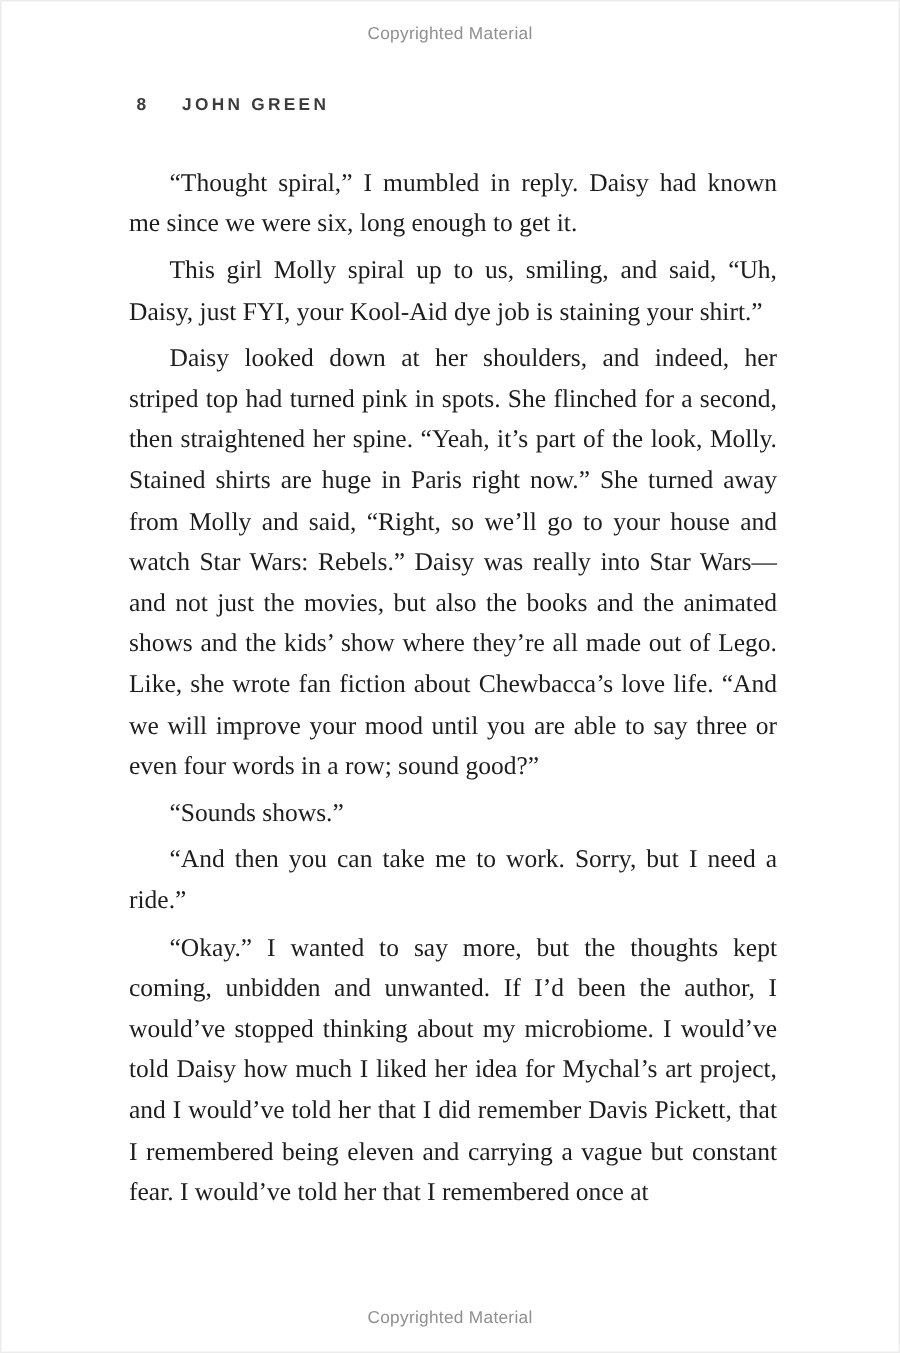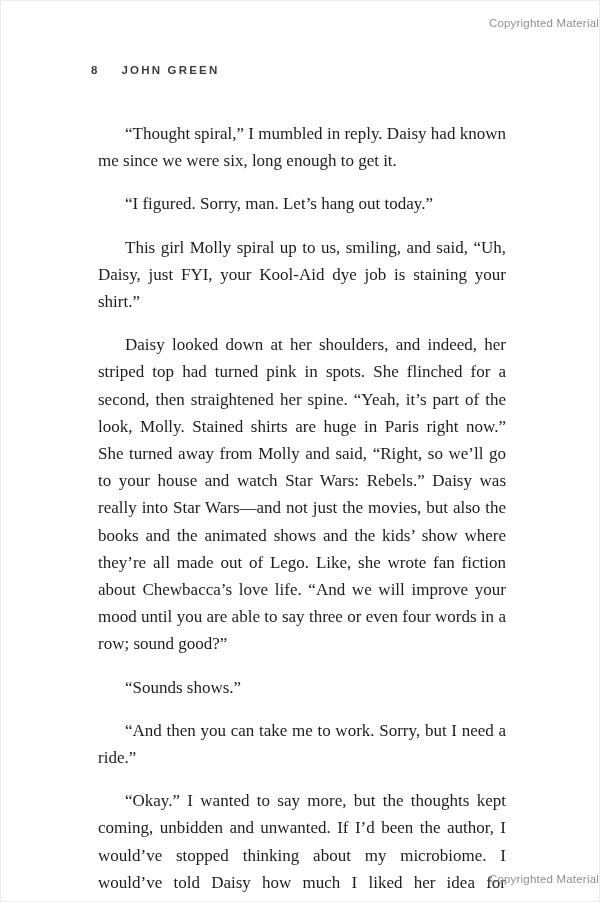--- a/index.html
+++ b/index.html
@@ -14,21 +14,21 @@
     background: #ffffff;
     box-sizing: border-box;
     border: 1px solid #ececec;
     overflow: hidden;
     font-family: "Liberation Serif", serif;
   }
   .copyright-notice {
     position: absolute;
     left: 0;
     right: 0;
-    text-align: right;
+    text-align: center;
     font-family: "Liberation Sans", sans-serif;
     font-size: 11.5px;
     color: #8f8f8f;
     letter-spacing: 0.2px;
   }
   .copyright-top { top: 16px; }
   .copyright-bottom { bottom: 16px; }
 
   .running-header {
     position: absolute;
@@ -52,41 +52,40 @@
     top: 103px;
     left: 81px;
     width: 440px;
     font-size: 17px;
     line-height: 27.2px;
     color: #1d1d1d;
     text-align: justify;
     text-justify: inter-word;
   }
   .para {
-    margin: 16px;
+    margin: 4px;
     text-indent: 27px;
   }
   .italic {
   }
 </style>
 </head>
 <body>
 
 <div class="page">
 
   <div class="copyright-notice copyright-top">Copyrighted Material</div>
 
   <div class="running-header">
     <span class="page-number">8</span>
     <span class="author-name">JOHN GREEN</span>
   </div>
 
   <div class="body-text">
       <p class="para"><span class="">“Thought spiral,” I mumbled in reply. Daisy had known me since we were six, long enough to get it.</span></p>
-      <p class="para"><span class="">“I figured. Sorry, man. Let’s hang out today.”</span></p>
       <p class="para"><span class="">This girl Molly spiral up to us, smiling, and said, “Uh, Daisy, just FYI, your Kool-Aid dye job is staining your shirt.”</span></p>
       <p class="para"><span class="">Daisy looked down at her shoulders, and indeed, her striped top had turned pink in spots. She flinched for a second, then straightened her spine. “Yeah, it’s part of the look, Molly. Stained shirts are huge in Paris right now.” She turned away from Molly and said, “Right, so we’ll go to your house and watch </span><span class="italic">Star Wars: Rebels</span><span class="">.” Daisy was really into Star Wars—and not just the movies, but also the books and the animated shows and the kids’ show where they’re all made out of Lego. Like, she wrote fan fiction about Chewbacca’s love life. “And we will improve your mood until you are able to say three or even four words in a row; sound good?”</span></p>
       <p class="para"><span class="">“Sounds shows.”</span></p>
       <p class="para"><span class="">“And then you can take me to work. Sorry, but I need a ride.”</span></p>
       <p class="para"><span class="">“Okay.” I wanted to say more, but the thoughts kept coming, unbidden and unwanted. If I’d been the author, I would’ve stopped thinking about my microbiome. I would’ve told Daisy how much I liked her idea for Mychal’s art project, and I would’ve told her that I did remember Davis Pickett, that I remembered being eleven and carrying a vague but constant fear. I would’ve told her that I remembered once at</span></p>
     </div>
 
   <div class="copyright-notice copyright-bottom">Copyrighted Material</div>
 
 </div>

